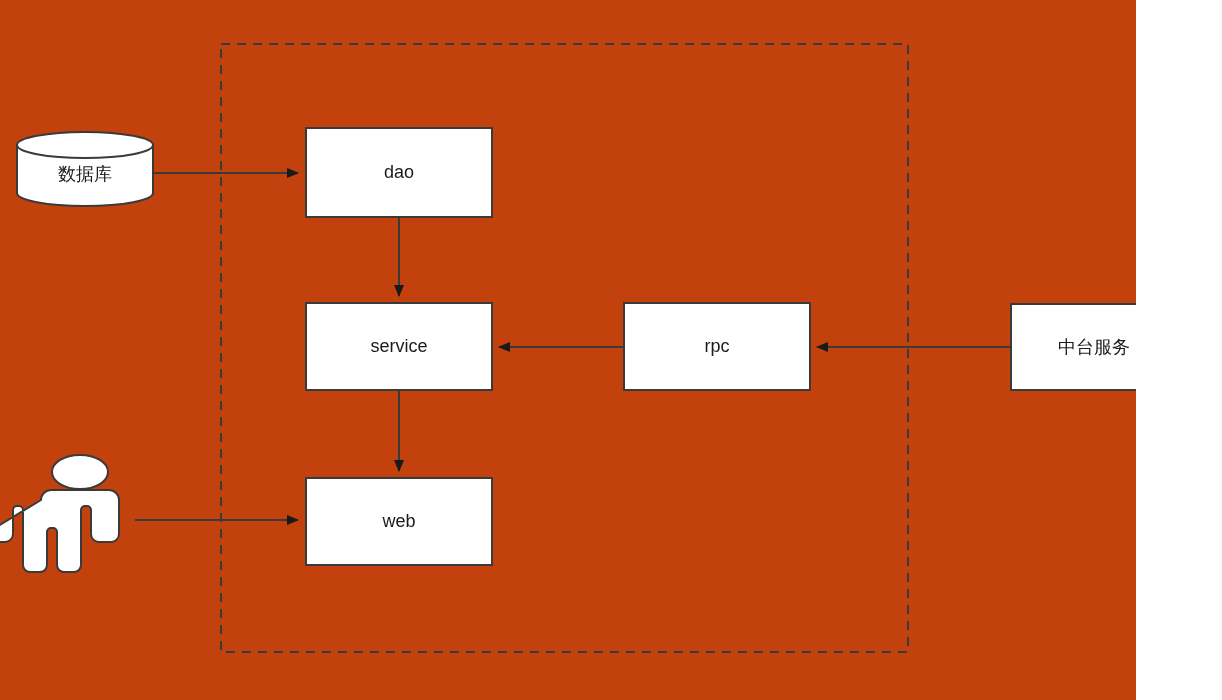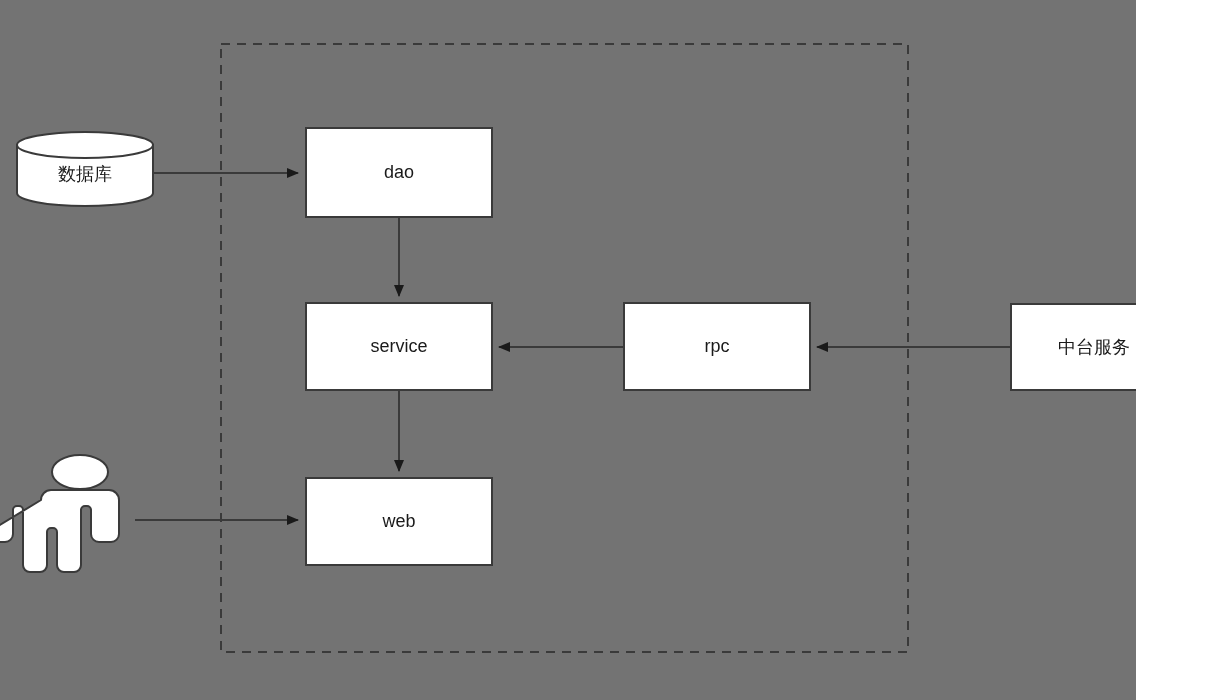--- a/index.html
+++ b/index.html
@@ -7,21 +7,21 @@
     padding: 0;
     background: #ffffff;
   }
   body {
     font-family: "Liberation Sans", "DejaVu Sans", sans-serif;
   }
   #canvas {
     position: relative;
     width: 1136px;
     height: 700px;
-    background: #737373;
+    background: #c2410c;
     overflow: hidden;
   }
   #diagram-svg {
     position: absolute;
     left: 0;
     top: 0;
   }
   .node-label {
     font-family: "Liberation Sans", "DejaVu Sans", sans-serif;
     font-size: 18px;

